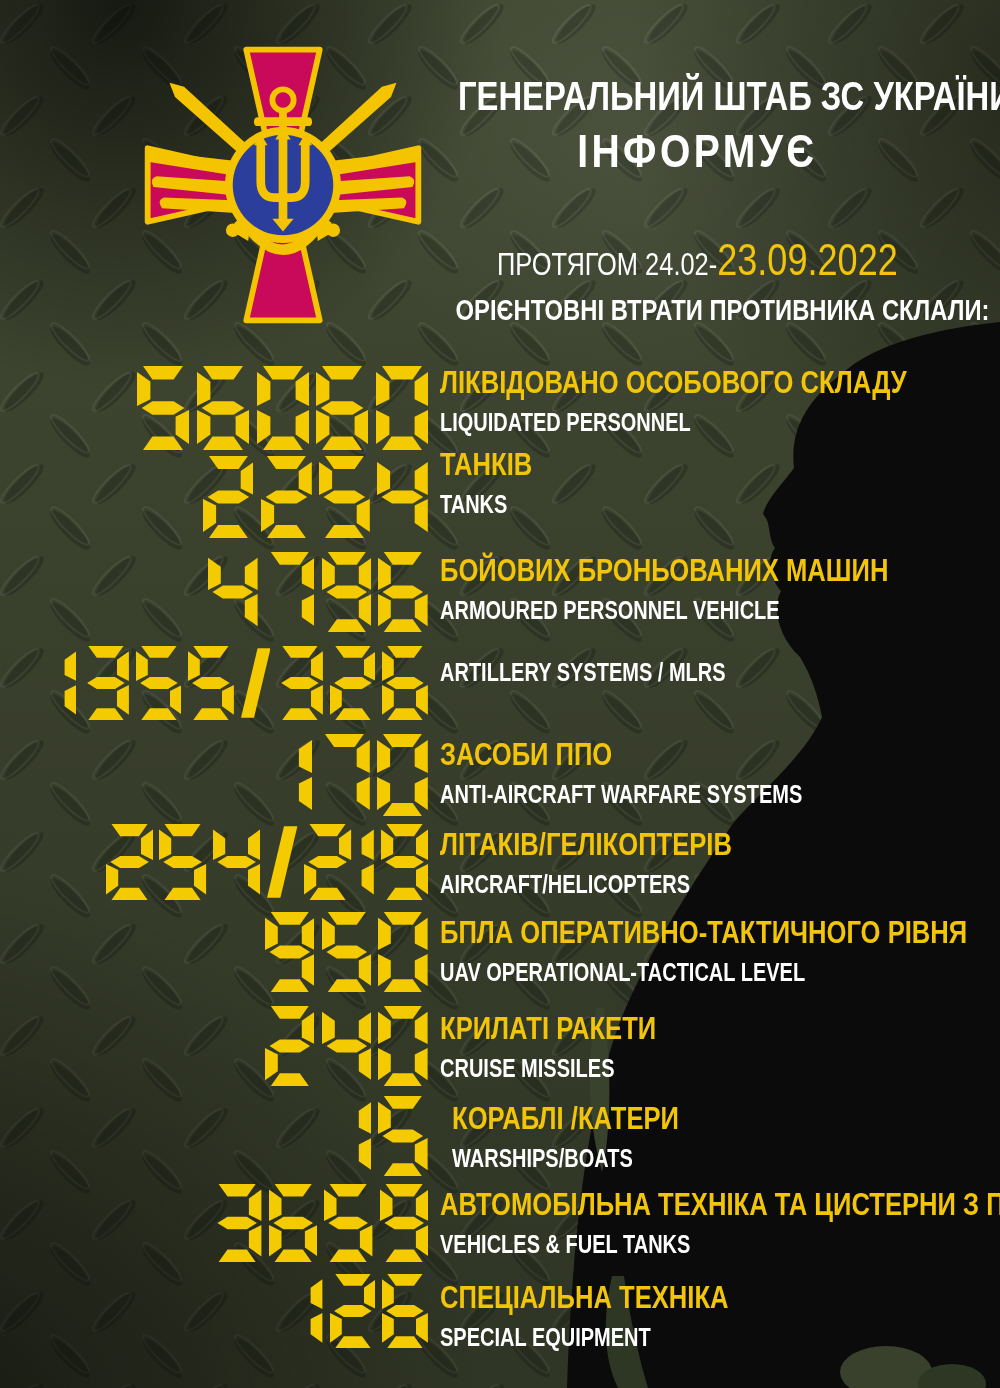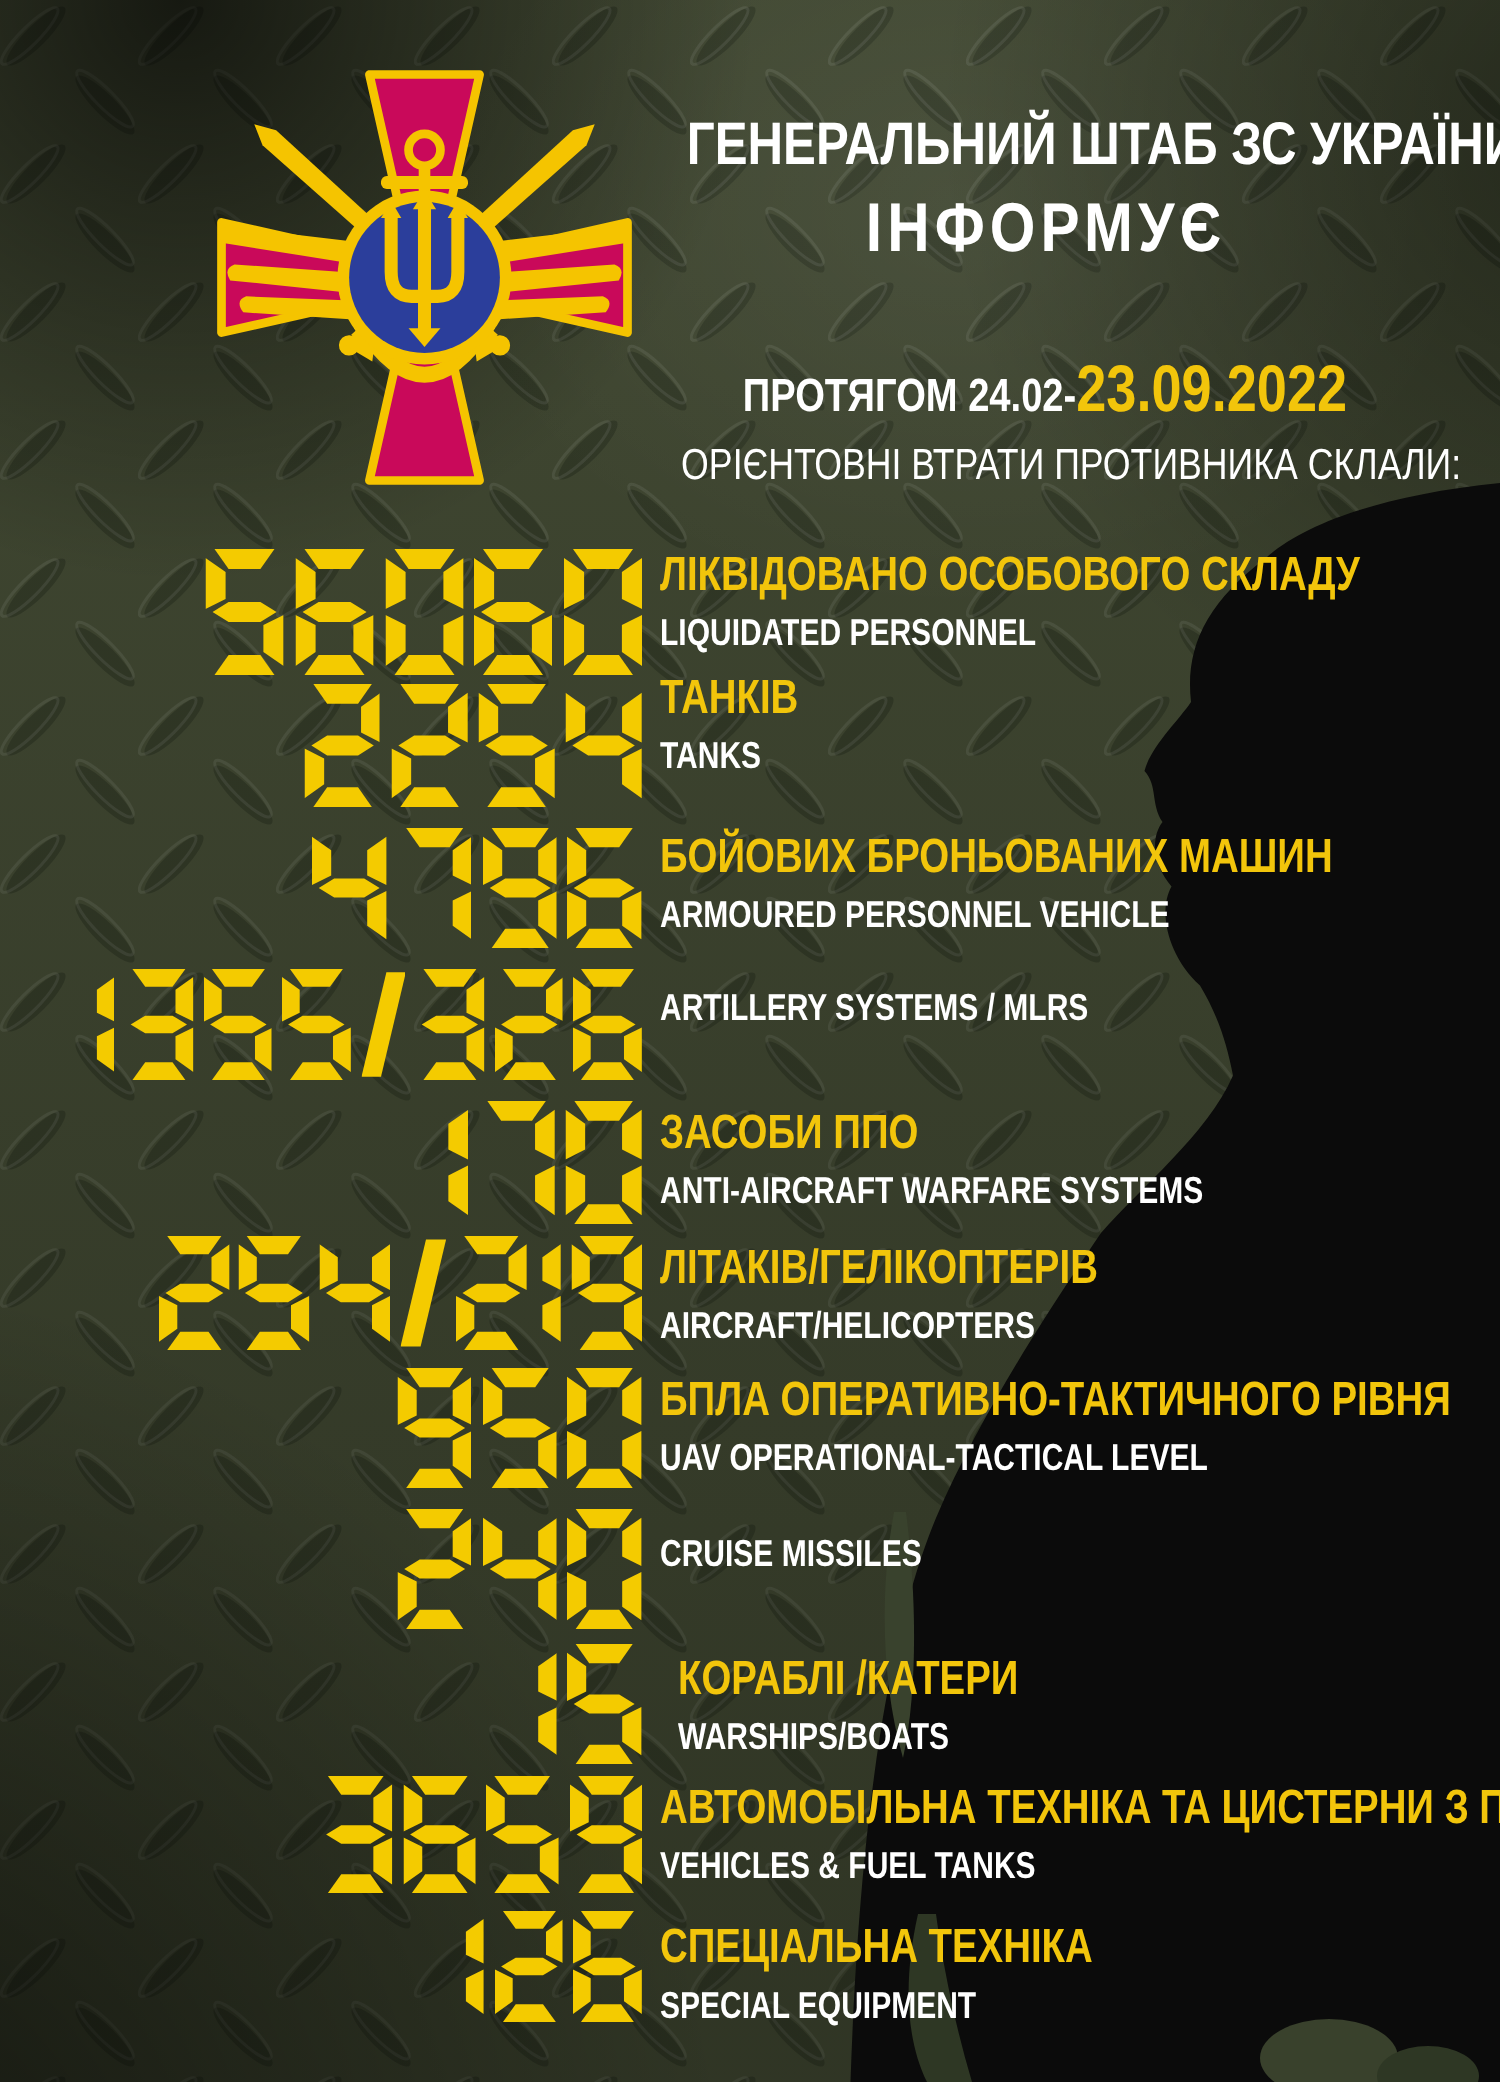--- a/index.html
+++ b/index.html
@@ -10,23 +10,23 @@
   .bg,.vig,.sil{position:absolute;inset:0;pointer-events:none;}
   .vig{background:
     radial-gradient(ellipse 55% 40% at 12% 0%, rgba(0,0,0,.66), transparent 70%),
     radial-gradient(ellipse 70% 50% at 108% 6%, rgba(0,0,0,.45), transparent 65%),
     radial-gradient(ellipse 85% 65% at -12% 108%, rgba(0,0,0,.60), transparent 72%),
     radial-gradient(ellipse 50% 28% at 64% 10%, rgba(255,255,255,.055), transparent 70%),
     linear-gradient(180deg, rgba(26,30,21,.18), rgba(12,14,9,.42) 96%);}
   .hdr{position:absolute;left:397px;top:0;width:600px;text-align:center;color:var(--wht);}
   .hdr .l1{position:absolute;left:0;right:0;top:76px;font-size:40px;font-weight:bold;line-height:1;}
   .hdr .l2{position:absolute;left:0;right:0;top:128px;font-size:46px;font-weight:bold;letter-spacing:4px;line-height:1;}
-  .hdr .l3{position:absolute;left:0;right:0;top:238px;font-size:31px;font-weight:bold;line-height:1;}
+  .hdr .l3{position:absolute;left:0;right:0;top:238px;font-size:31px;font-weight:normal;line-height:1;}
   .hdr .l3 .date{font-size:44px;color:var(--yel);}
-  .hdr .l4{position:absolute;left:0;right:0;top:296px;font-size:29px;font-weight:normal;line-height:1;}
+  .hdr .l4{position:absolute;left:0;right:0;top:296px;font-size:29px;font-weight:bold;line-height:1;}
   .cx{display:inline-block;transform:scaleX(.8);transform-origin:0 50%;white-space:nowrap;}
   .cxc{display:inline-block;transform:scaleX(.82);transform-origin:50% 50%;white-space:nowrap;}
   .emb{position:absolute;left:138px;top:40px;width:290px;height:290px;}
   .row{position:absolute;left:0;width:1000px;}
   .num{position:absolute;right:572px;display:flex;align-items:flex-start;}
   .label{position:absolute;left:440px;}
   .ttl{font-size:32px;line-height:1;font-weight:bold;color:var(--yel);}
   .sub{font-size:25px;line-height:1;font-weight:bold;color:var(--wht);margin-top:12px;}
 </style>
 </head>
@@ -443,20 +443,21 @@
         <svg viewBox="0 0 49.6 80" style="height:80px;display:block" xmlns="http://www.w3.org/2000/svg">
           <polygon points="5.8,0.0 43.8,0.0 34.8,12.8 14.8,12.8" fill="#F4CB00"></polygon>
           <polygon points="49.6,5.8 49.6,38.0 36.8,31.6 36.8,14.8" fill="#F4CB00"></polygon>
           <polygon points="49.6,42.0 49.6,74.2 36.8,65.2 36.8,48.4" fill="#F4CB00"></polygon>
           <polygon points="5.8,80.0 43.8,80.0 34.8,67.2 14.8,67.2" fill="#F4CB00"></polygon>
           <polygon points="0.0,42.0 0.0,74.2 12.8,65.2 12.8,48.4" fill="#F4CB00"></polygon>
           <polygon points="0.0,5.8 0.0,38.0 12.8,31.6 12.8,14.8" fill="#F4CB00"></polygon>
         </svg>
       </div>
     <div class="label" style="top:1012px">
+      <div class="ttl"><span class="cx">КРИЛАТІ РАКЕТИ</span></div>
       <div class="sub"><span class="cx">CRUISE MISSILES</span></div>
     </div>
   </div>
 
   <div class="row">
     <div class="num" style="top: 1096px; gap: 7.2px;">
         <svg viewBox="0 0 16.6 80" style="height:80px;display:block" xmlns="http://www.w3.org/2000/svg">
           <polygon points="16.6,5.8 16.6,38.0 3.8,31.6 3.8,14.8" fill="#F4CB00"></polygon>
           <polygon points="16.6,42.0 16.6,74.2 3.8,65.2 3.8,48.4" fill="#F4CB00"></polygon>
         </svg>

